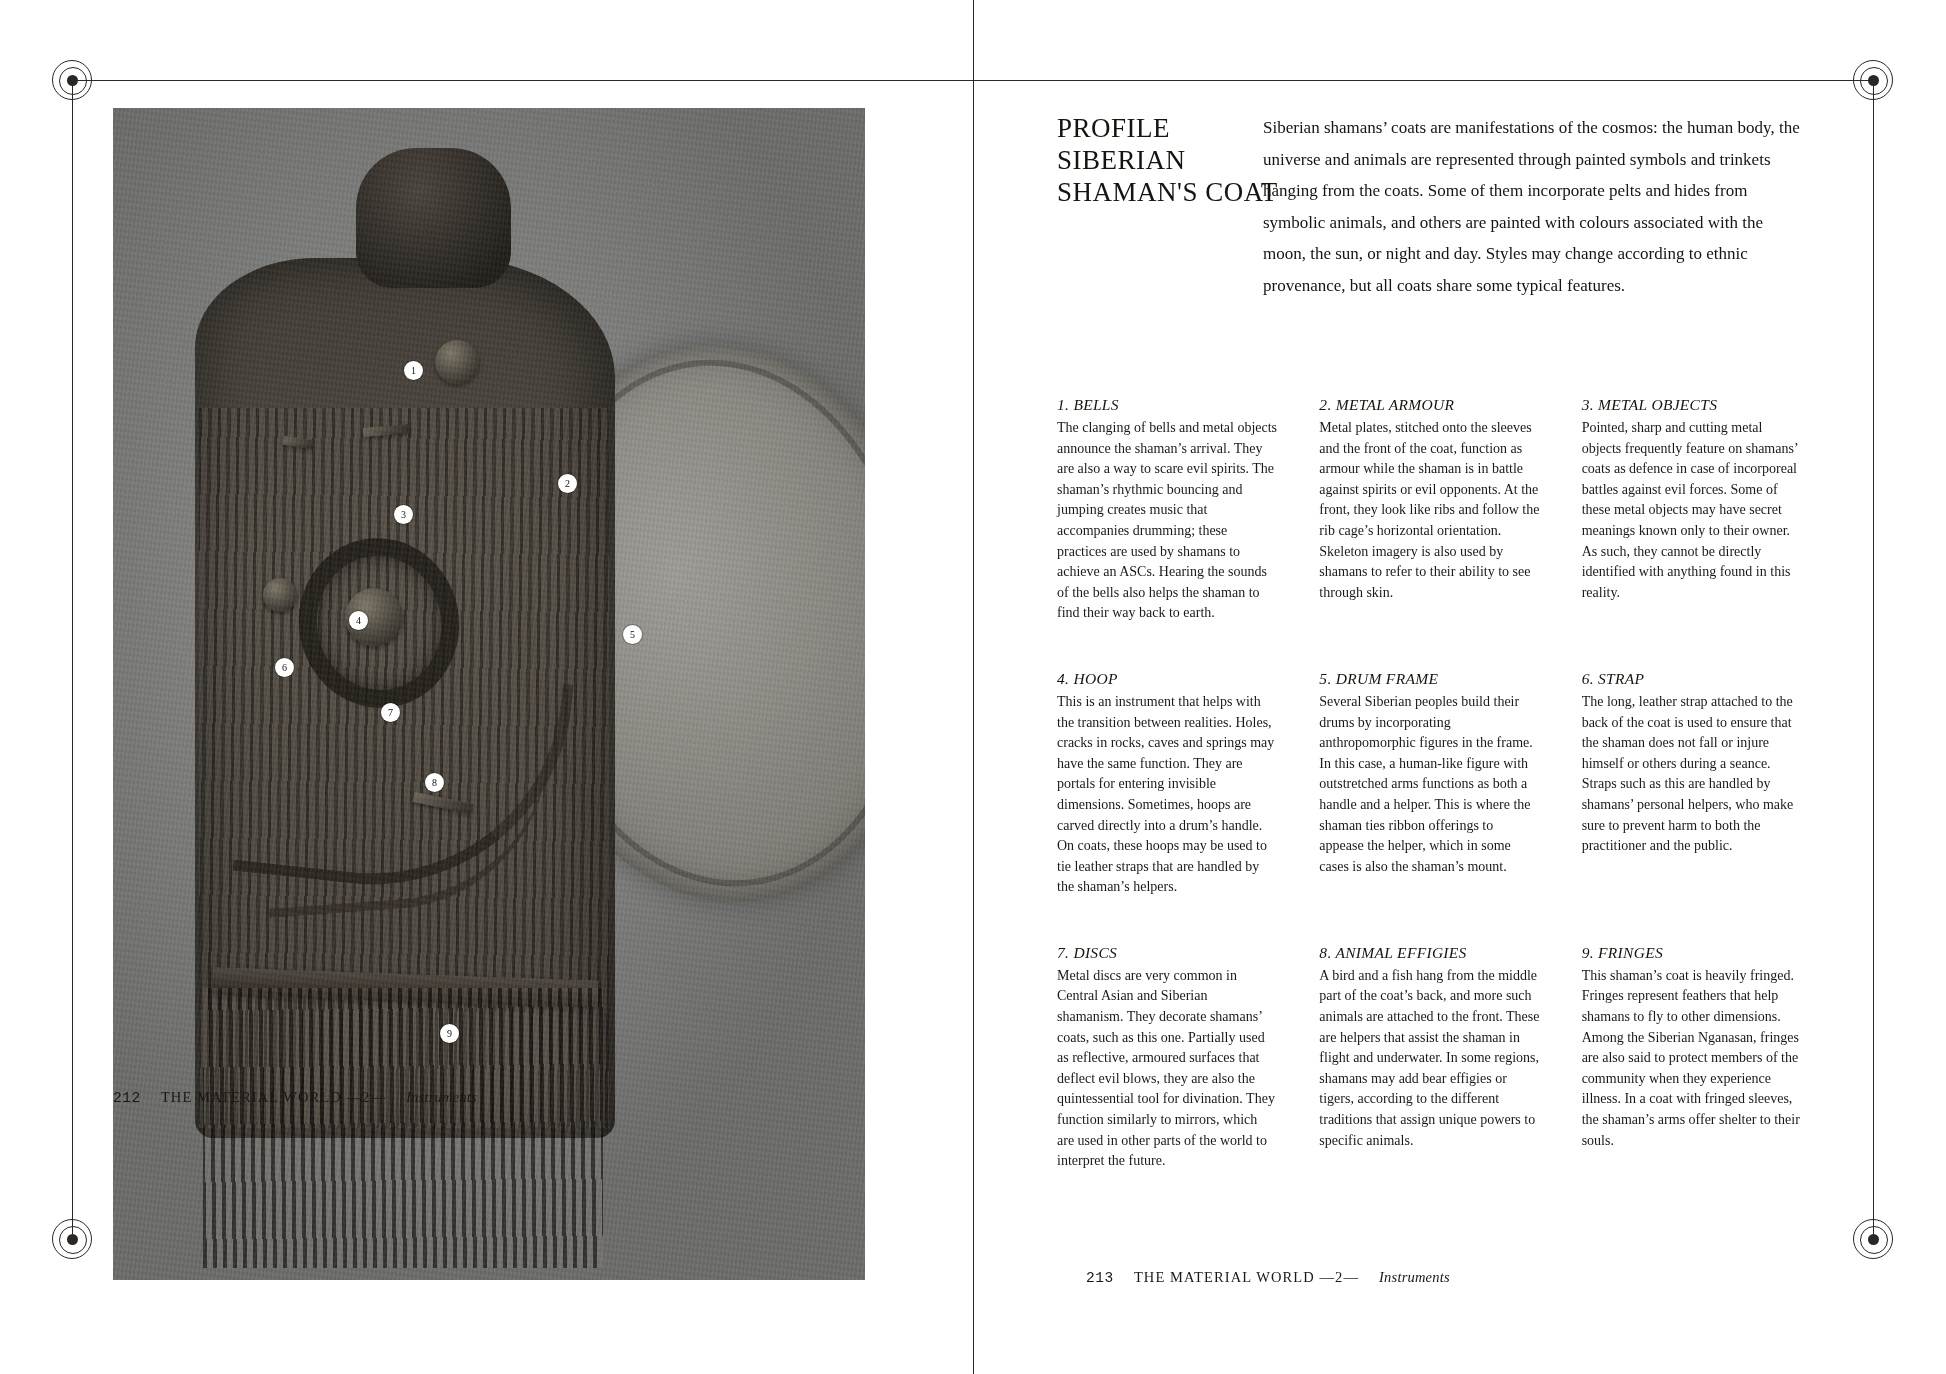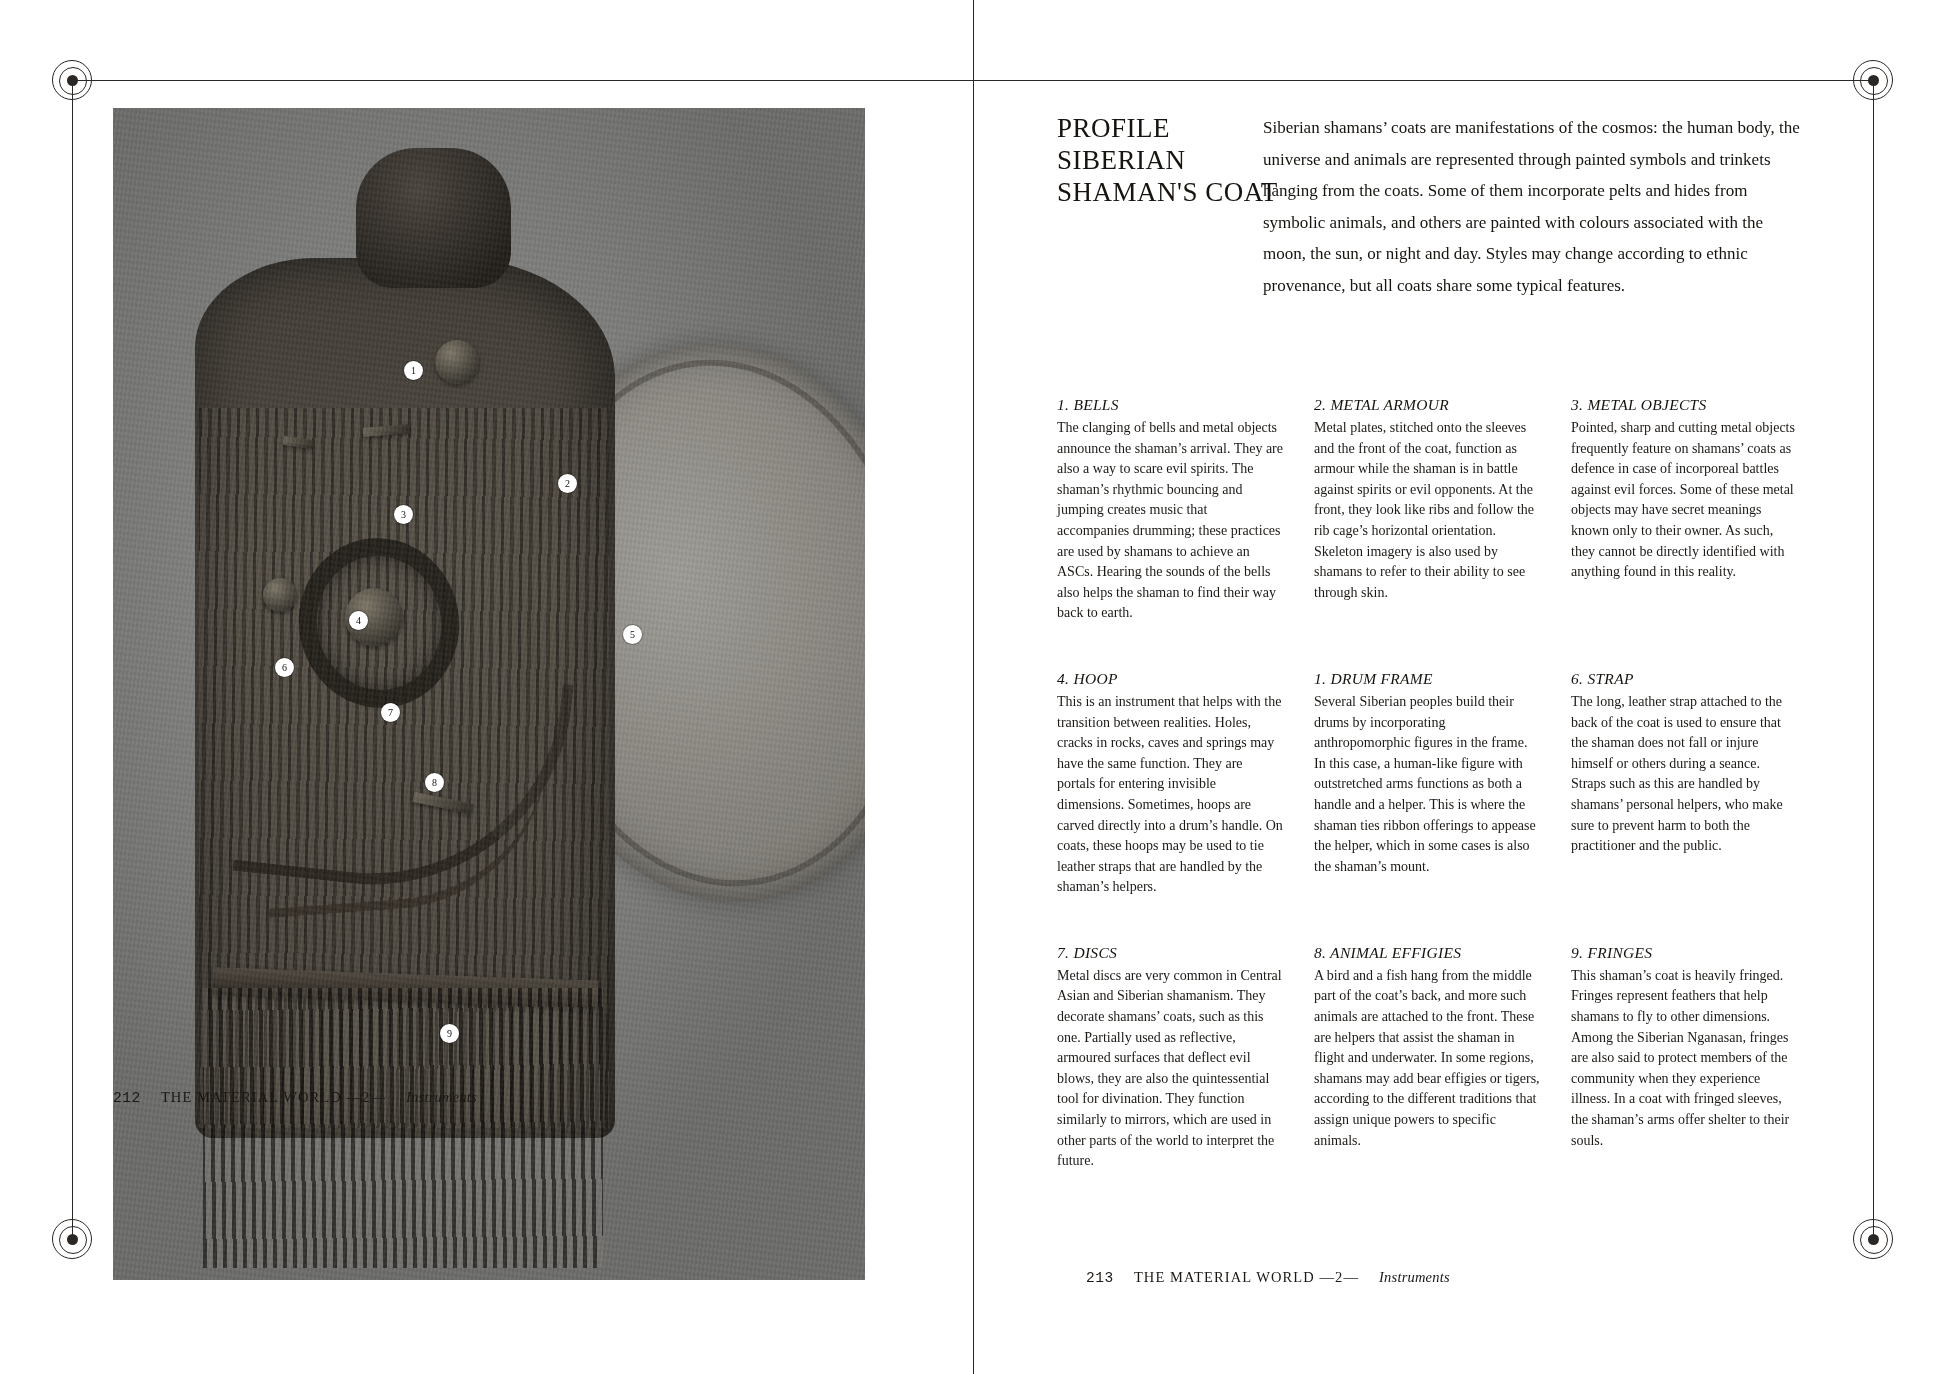--- a/index.html
+++ b/index.html
@@ -185,21 +185,21 @@
   .intro {
     position:absolute; left:290px; top:112px; width:540px;
     font-size:17px; line-height:31.5px;
     color:#17140f;
     text-align:left;
   }
 
   .cols {
     position:absolute; left:84px; top:396px; width:745px;
   }
-  .col-row { display:flex; gap:31px; }
+  .col-row { display:flex; gap:42px; }
   .col { width:226px; }
   .col h4 {
     margin:0 0 4px 0;
     font-style:italic;
     font-weight:normal;
     font-size:15.5px;
     letter-spacing:.3px;
     color:#17140f;
   }
   .col p {
@@ -303,21 +303,21 @@
         </div>
 
         <div class="row-gap"></div>
 
         <div class="col-row">
           <div class="col">
             <h4>4. HOOP</h4>
             <p>This is an instrument that helps with the transition between realities. Holes, cracks in rocks, caves and springs may have the same function. They are portals for entering invisible dimensions. Sometimes, hoops are carved directly into a drum’s handle. On coats, these hoops may be used to tie leather straps that are handled by the shaman’s helpers.</p>
           </div>
           <div class="col">
-            <h4>1. DRUM FRAME</h4>
+            <h4>5. DRUM FRAME</h4>
             <p>Several Siberian peoples build their drums by incorporating anthropomorphic figures in the frame. In this case, a human-like figure with outstretched arms functions as both a handle and a helper. This is where the shaman ties ribbon offerings to appease the helper, which in some cases is also the shaman’s mount.</p>
           </div>
           <div class="col">
             <h4>6. STRAP</h4>
             <p>The long, leather strap attached to the back of the coat is used to ensure that the shaman does not fall or injure himself or others during a seance. Straps such as this are handled by shamans’ personal helpers, who make sure to prevent harm to both the practitioner and the public.</p>
           </div>
         </div>
 
         <div class="row-gap"></div>
 

